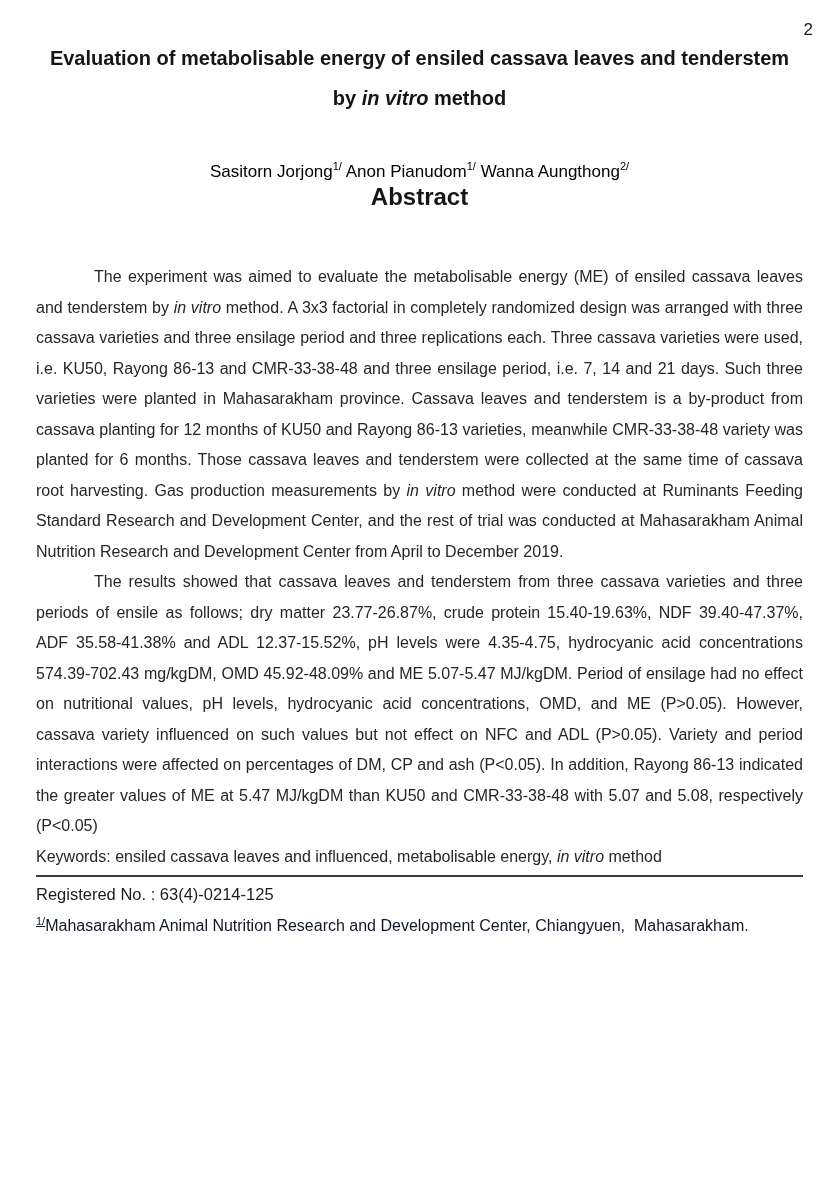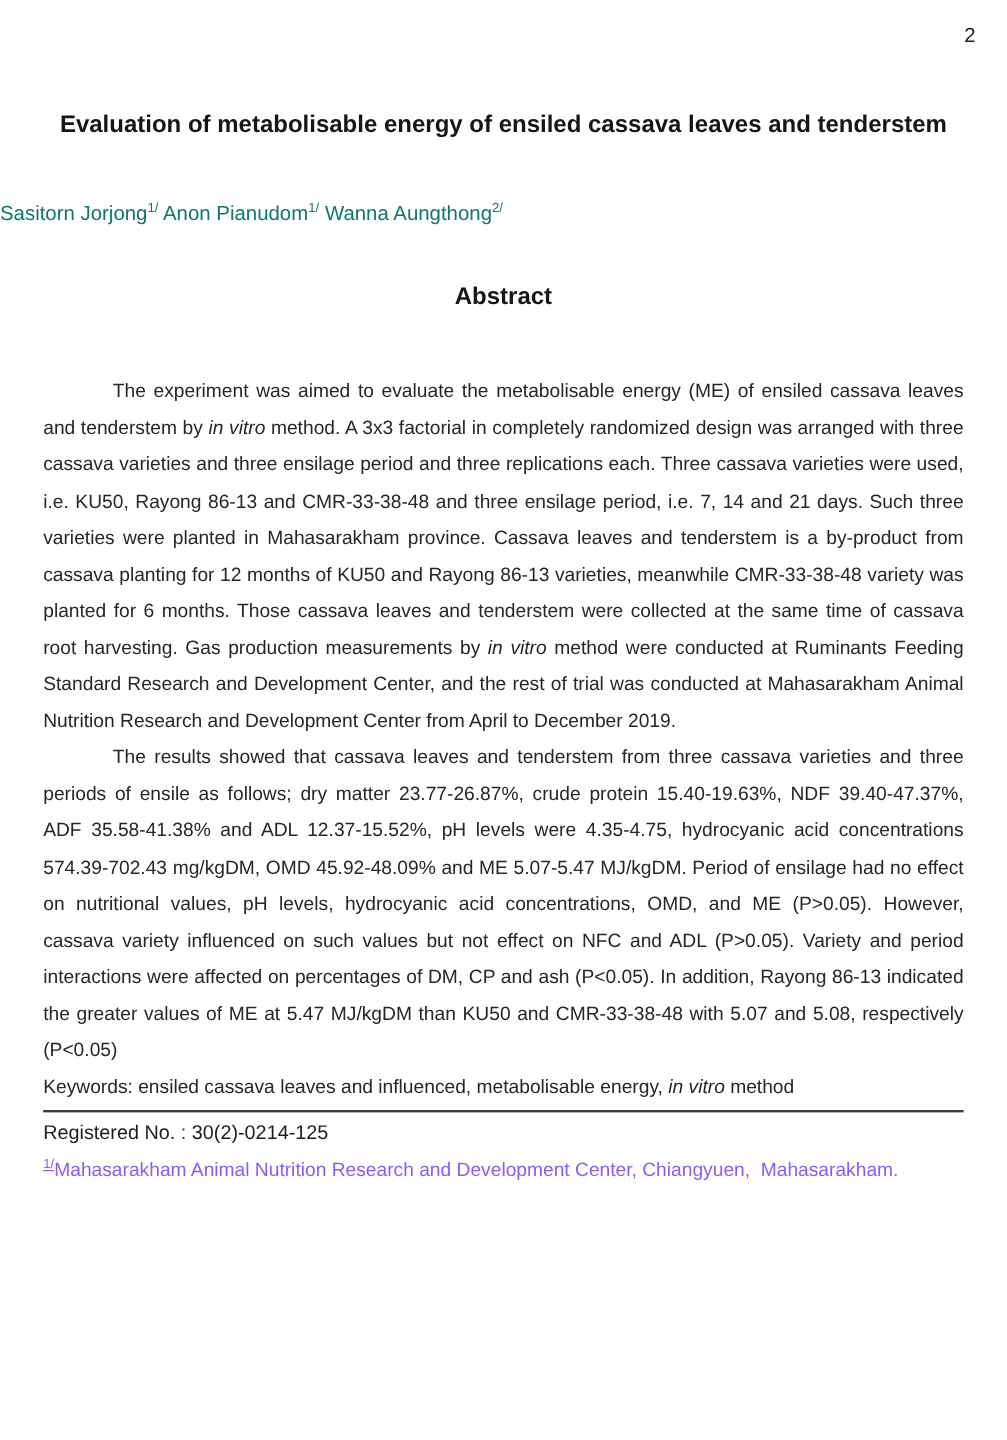--- a/index.html
+++ b/index.html
@@ -18,42 +18,42 @@
     overflow: hidden;
   }
   .page-number {
     position: absolute;
     top: 20px;
     right: 26px;
     font-size: 17px;
     color: #1a1a1a;
   }
   .title-block {
-    padding-top: 84px;
+    padding-top: 38px;
     margin: 0 36px;
     text-align: center;
     font-size: 20px;
     font-weight: 600;
     line-height: 40px;
     color: #161616;
   }
   .authors-line {
     margin-top: 42px;
+    text-align: center;
     font-size: 17px;
     line-height: 23px;
-    color: #0f766e;
+    color: #000000;
   }
   .authors-line sup {
     font-size: 11px;
     line-height: 0;
   }
   .abstract-heading {
-    margin-top: 44px;
     text-align: center;
-    font-size: 20px;
+    font-size: 24px;
     font-weight: 600;
     line-height: 28px;
     color: #161616;
   }
   .body-block {
     margin: 51px 36px 13px 36px;
     font-size: 16px;
     line-height: 30.5px;
     text-align: justify;
     color: #262626;
@@ -85,56 +85,57 @@
   }
   .registered-sep {
     font-weight: 400;
     color: #333333;
   }
   .footnote {
     margin: 0;
     font-size: 16px;
     line-height: 33px;
     text-align: left;
-    color: #8b5cf6;
+    color: #0f172a;
   }
   .footnote .fn-marker {
     font-size: 11px;
     line-height: 0;
     text-decoration: underline;
   }
   em { font-style: italic; }
 </style>
 </head>
 <body>
 
 <div class="page">
 
   <div class="page-number">2</div>
 
   <div class="title-block">
     <div>Evaluation of metabolisable energy of ensiled cassava leaves and tenderstem</div>
+    <div><span>by </span><em>in vitro</em><span> method</span></div>
   </div>
 
   <div class="authors-line">
     <span>Sasitorn Jorjong</span><sup>1/</sup>
     <span> Anon Pianudom</span><sup>1/</sup>
     <span> Wanna Aungthong</span><sup>2/</sup>
   </div>
 
   <div class="abstract-heading">Abstract</div>
 
   <div class="body-block">
     <p class="para"><span>The experiment was aimed to evaluate the metabolisable energy (ME) of ensiled cassava leaves and tenderstem by </span><em>in vitro</em><span> method. A 3x3 factorial in completely randomized design was arranged with three cassava varieties and three ensilage period and three replications each. Three cassava varieties were used, i.e. KU50, Rayong 86-13 and CMR-33-38-48 and three ensilage period, i.e. 7, 14 and 21 days. Such three varieties were planted in Mahasarakham province. Cassava leaves and tenderstem is a by-product from cassava planting for 12 months of KU50 and Rayong 86-13 varieties, meanwhile CMR-33-38-48 variety was planted for 6 months. Those cassava leaves and tenderstem were collected at the same time of cassava root harvesting. Gas production measurements by </span><em>in vitro</em><span> method were conducted at Ruminants Feeding Standard Research and Development Center, and the rest of trial was conducted at Mahasarakham Animal Nutrition Research and Development Center from April to December 2019.</span></p>
 
     <p class="para">The results showed that cassava leaves and tenderstem from three cassava varieties and three periods of ensile as follows; dry matter 23.77-26.87%, crude protein 15.40-19.63%, NDF 39.40-47.37%, ADF 35.58-41.38% and ADL 12.37-15.52%, pH levels were 4.35-4.75, hydrocyanic acid concentrations 574.39-702.43 mg/kgDM, OMD 45.92-48.09% and ME 5.07-5.47 MJ/kgDM. Period of ensilage had no effect on nutritional values, pH levels, hydrocyanic acid concentrations, OMD, and ME (P&gt;0.05). However, cassava variety influenced on such values but not effect on NFC and ADL (P&gt;0.05). Variety and period interactions were affected on percentages of DM, CP and ash (P&lt;0.05). In addition, Rayong 86-13 indicated the greater values of ME at 5.47 MJ/kgDM than KU50 and CMR-33-38-48 with 5.07 and 5.08, respectively (P&lt;0.05)</p>
 
     <p class="keywords-line"><span class="keywords-label">Keywords:</span><span> ensiled cassava leaves and influenced, metabolisable energy, </span><em>in vitro</em><span> method</span></p>
 
     <hr class="rule">
 
-    <p class="registered-line"><span class="registered-label">Registered No.</span><span class="registered-sep"> : </span><span class="registered-value">30(2)-0214-125</span></p>
+    <p class="registered-line"><span class="registered-label">Registered No.</span><span class="registered-sep"> : </span><span class="registered-value">63(4)-0214-125</span></p>
 
     <p class="footnote"><sup class="fn-marker">1/</sup><span>Mahasarakham Animal Nutrition Research and Development Center, Chiangyuen,&nbsp; Mahasarakham.</span></p>
 
   </div>
 
 </div>
 
 </body></html>

